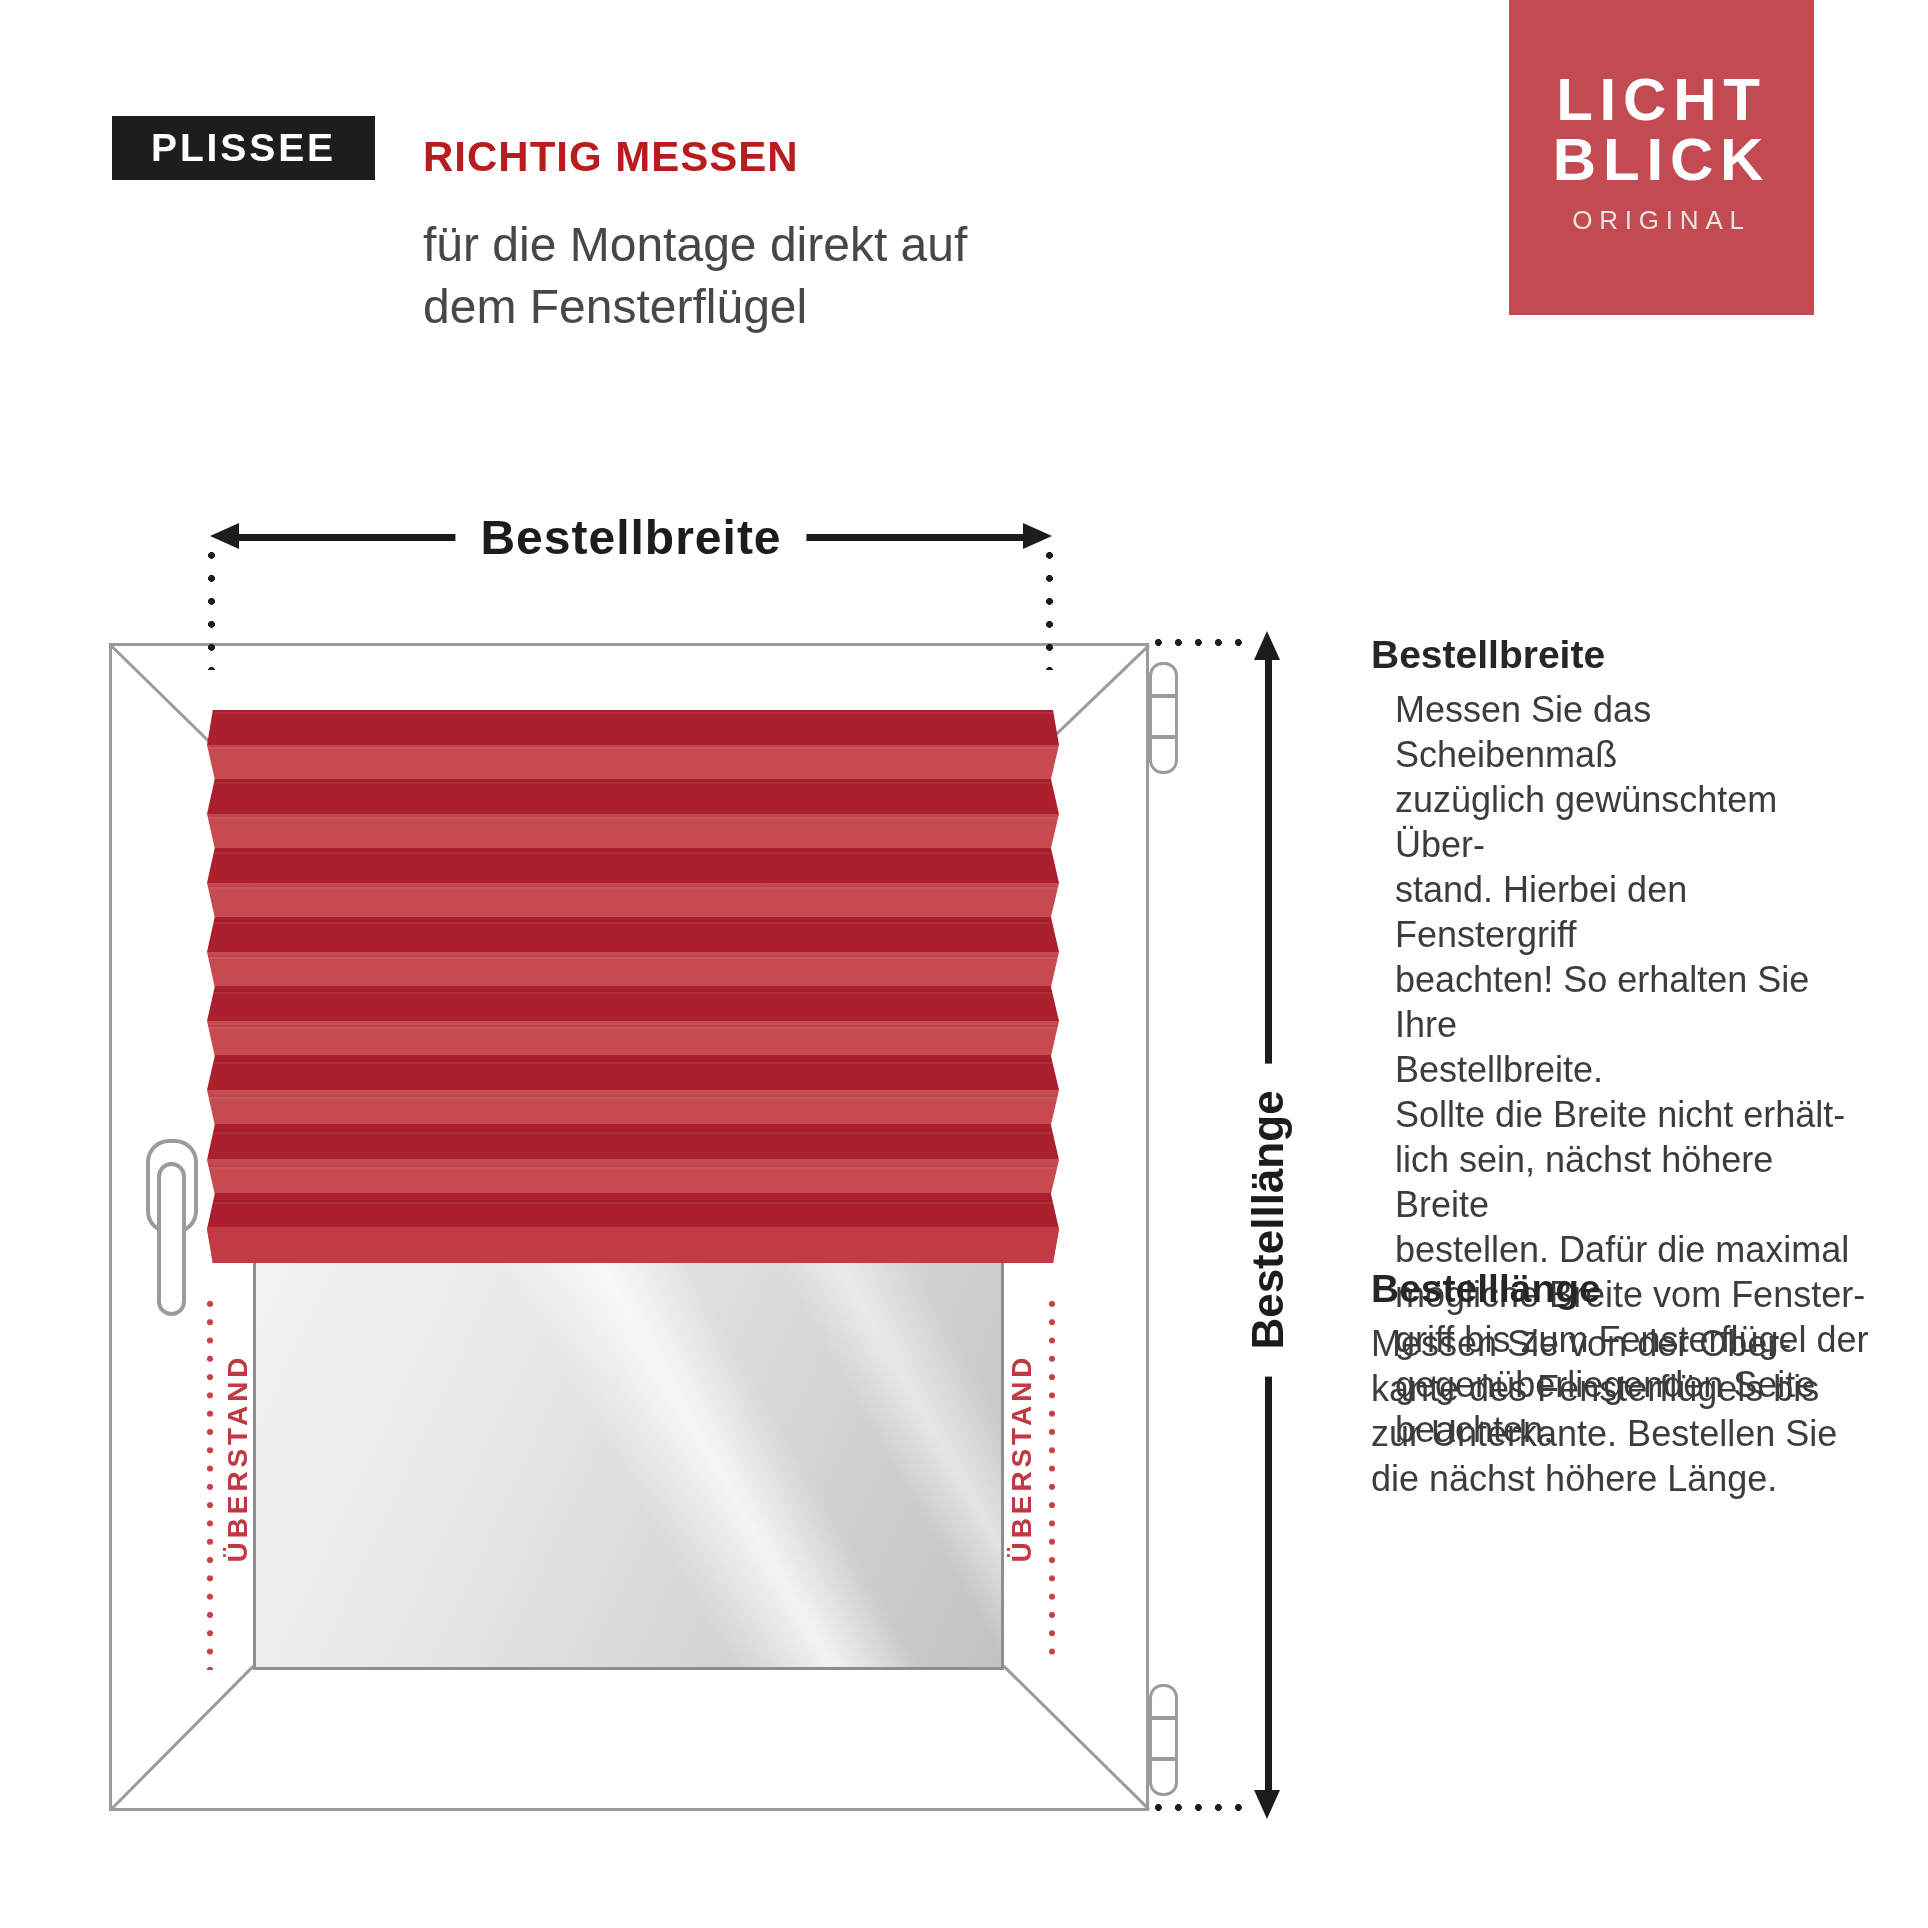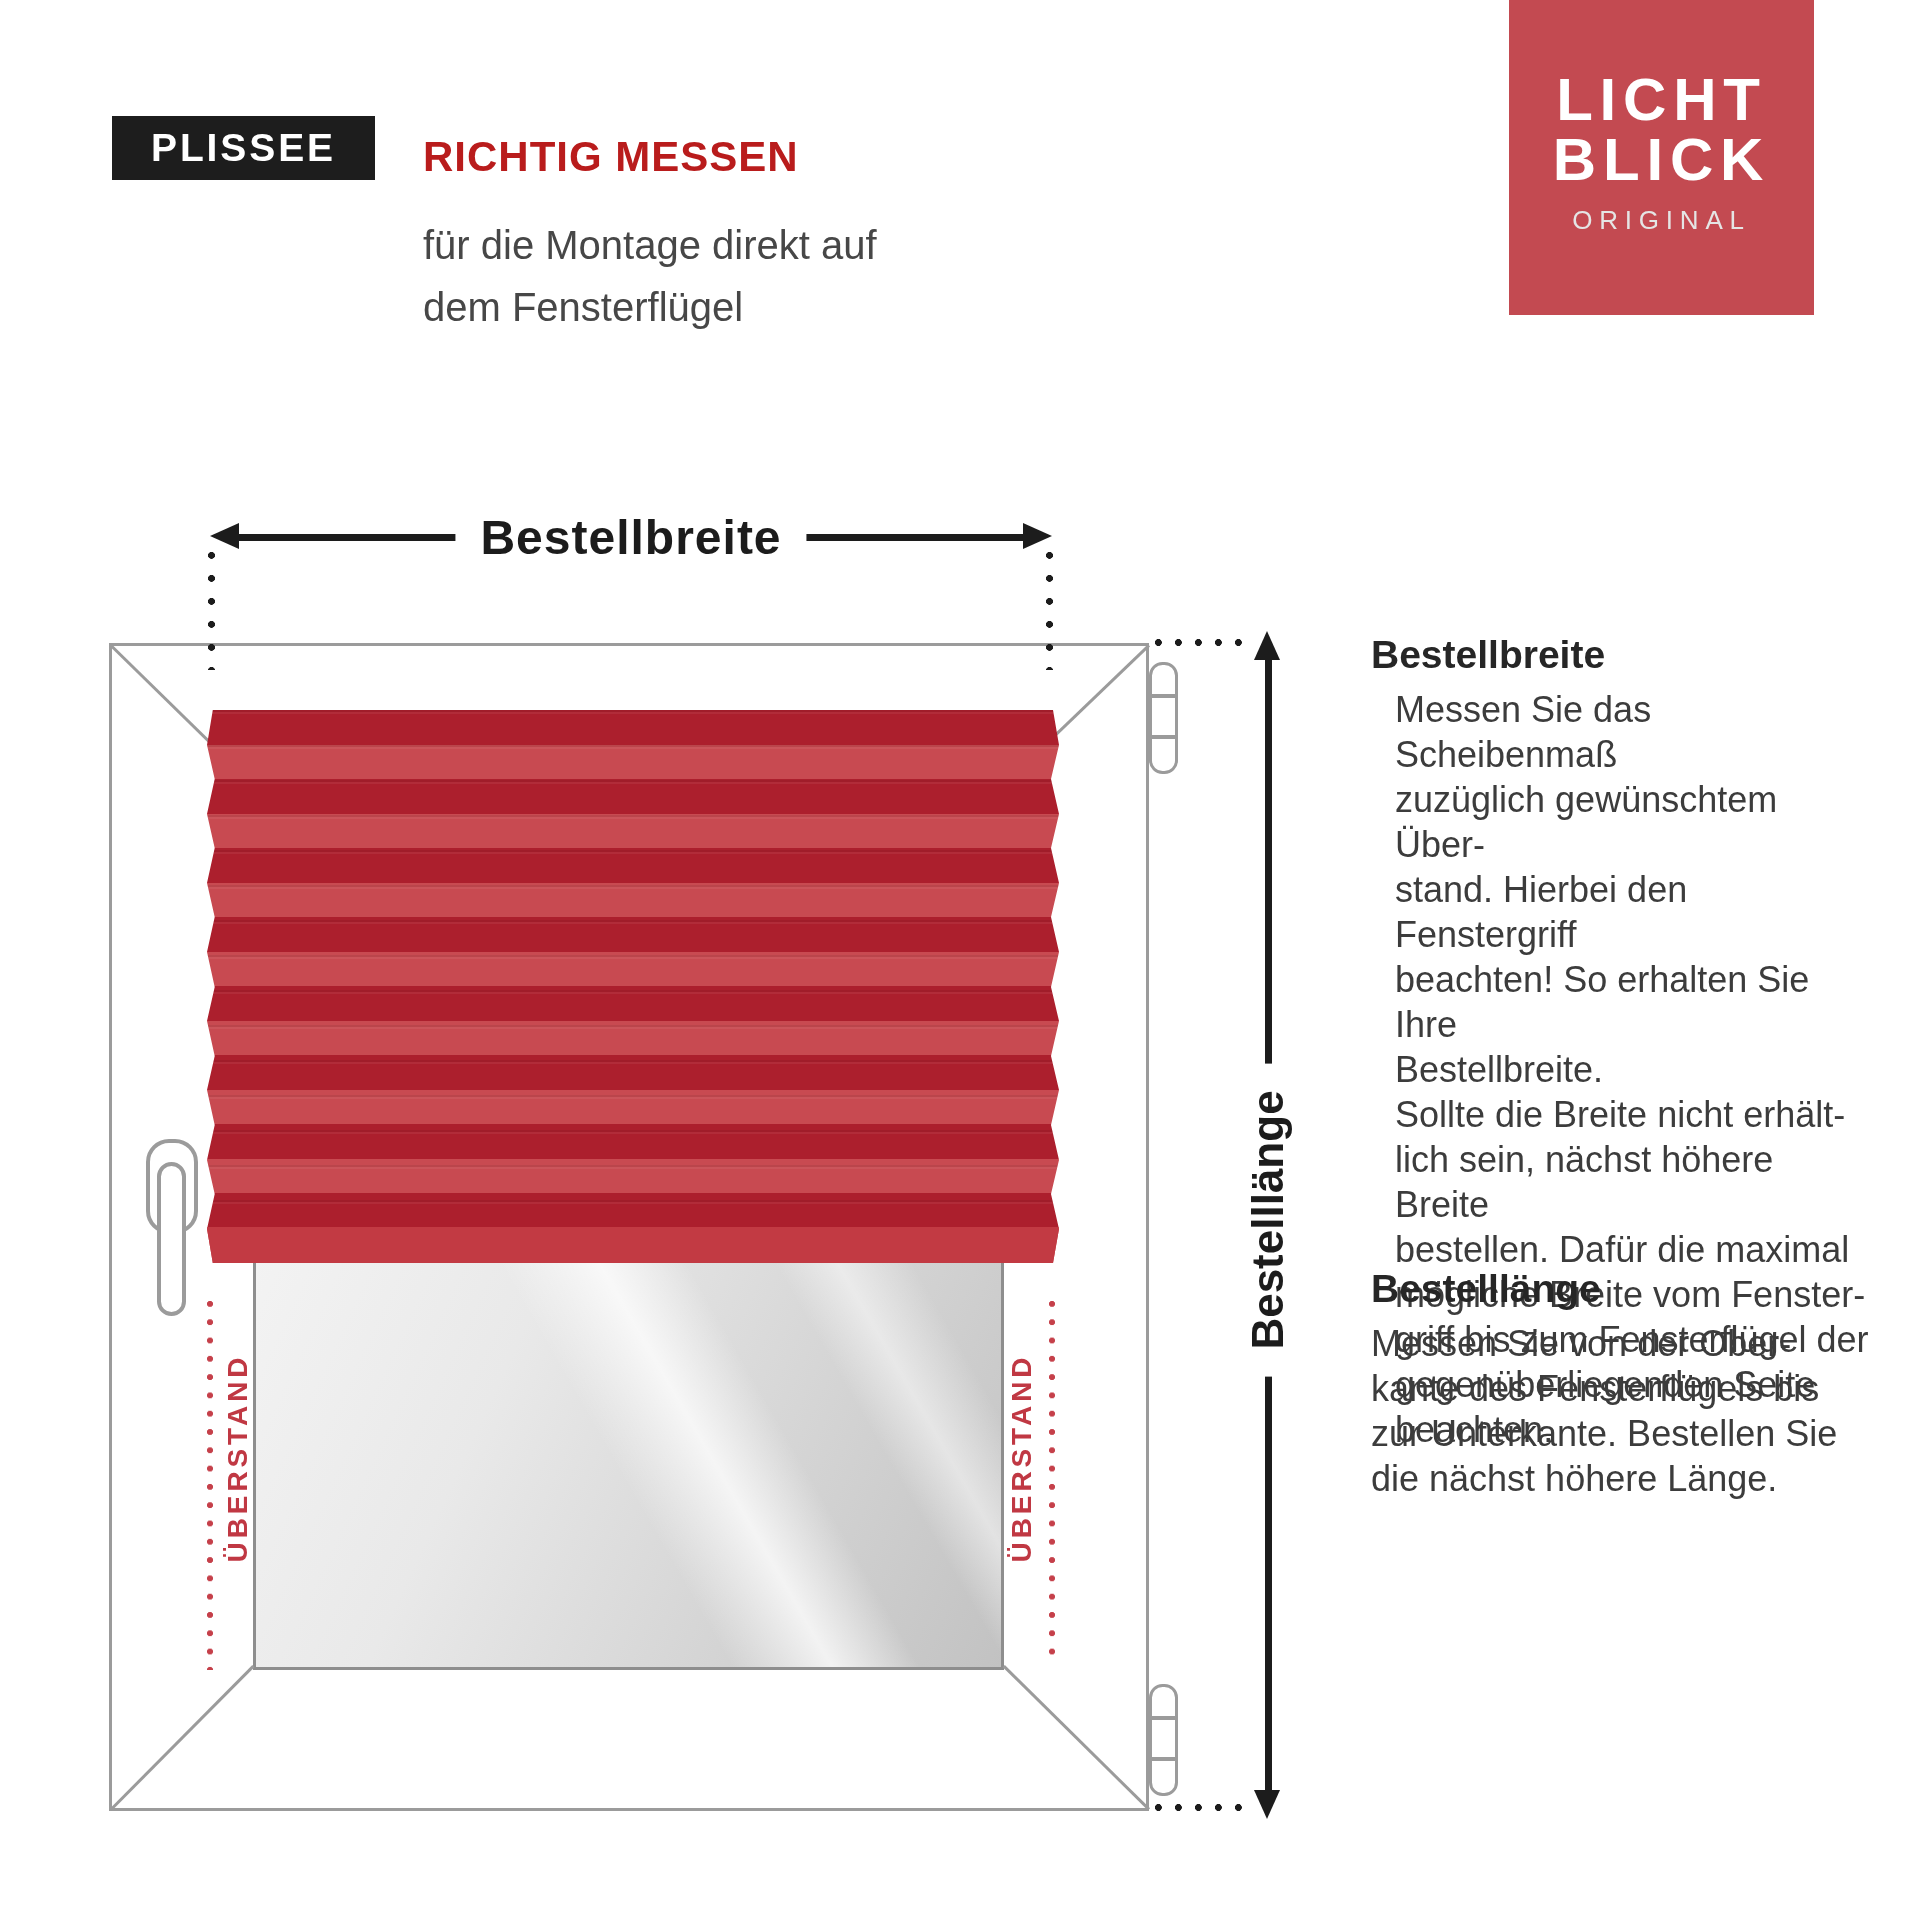--- a/index.html
+++ b/index.html
@@ -6,21 +6,21 @@
   html,body { background:#ffffff; }
   body { font-family:"Liberation Sans", sans-serif; }
   .stage { position:relative; width:1928px; height:1928px; background:#fff; overflow:hidden; }
   .abs { position:absolute; }
 
   
   .badge { left:112px; top:116px; width:263px; height:64px; background:#1d1d1d;
            color:#fff; font-weight:bold; font-size:39px; letter-spacing:2.9px;
            display:flex; align-items:center; justify-content:center; }
   .title { left:423px; top:133px; font-weight:bold; font-size:42px; color:#b91c1c; letter-spacing:1px; }
-  .subtitle { left:423px; top:214px; font-size:40px; line-height:62px; color:#474747; white-space:pre-line; }
+  .subtitle { left:423px; top:214px; font-size:48px; line-height:62px; color:#474747; white-space:pre-line; }
 
   
   .logo { left:1509px; top:0; width:305px; height:315px; background:#c34a51; text-align:center; }
   .logo-main { margin-top:70px; color:#fff; font-weight:bold; font-size:60px; line-height:60px; letter-spacing:6.8px; }
   .logo-sub { margin-top:15.4px; color:#e5e5e5; font-size:26px; letter-spacing:6.8px; }
 
   
   .frame { left:109px; top:643px; width:1040px; height:1168px; border:3.9px solid #9b9b9b; background:#fff; }
   .glass { left:253px; top:784px; width:751px; height:886px; border:3.9px solid #8e8e8e;
            background:

